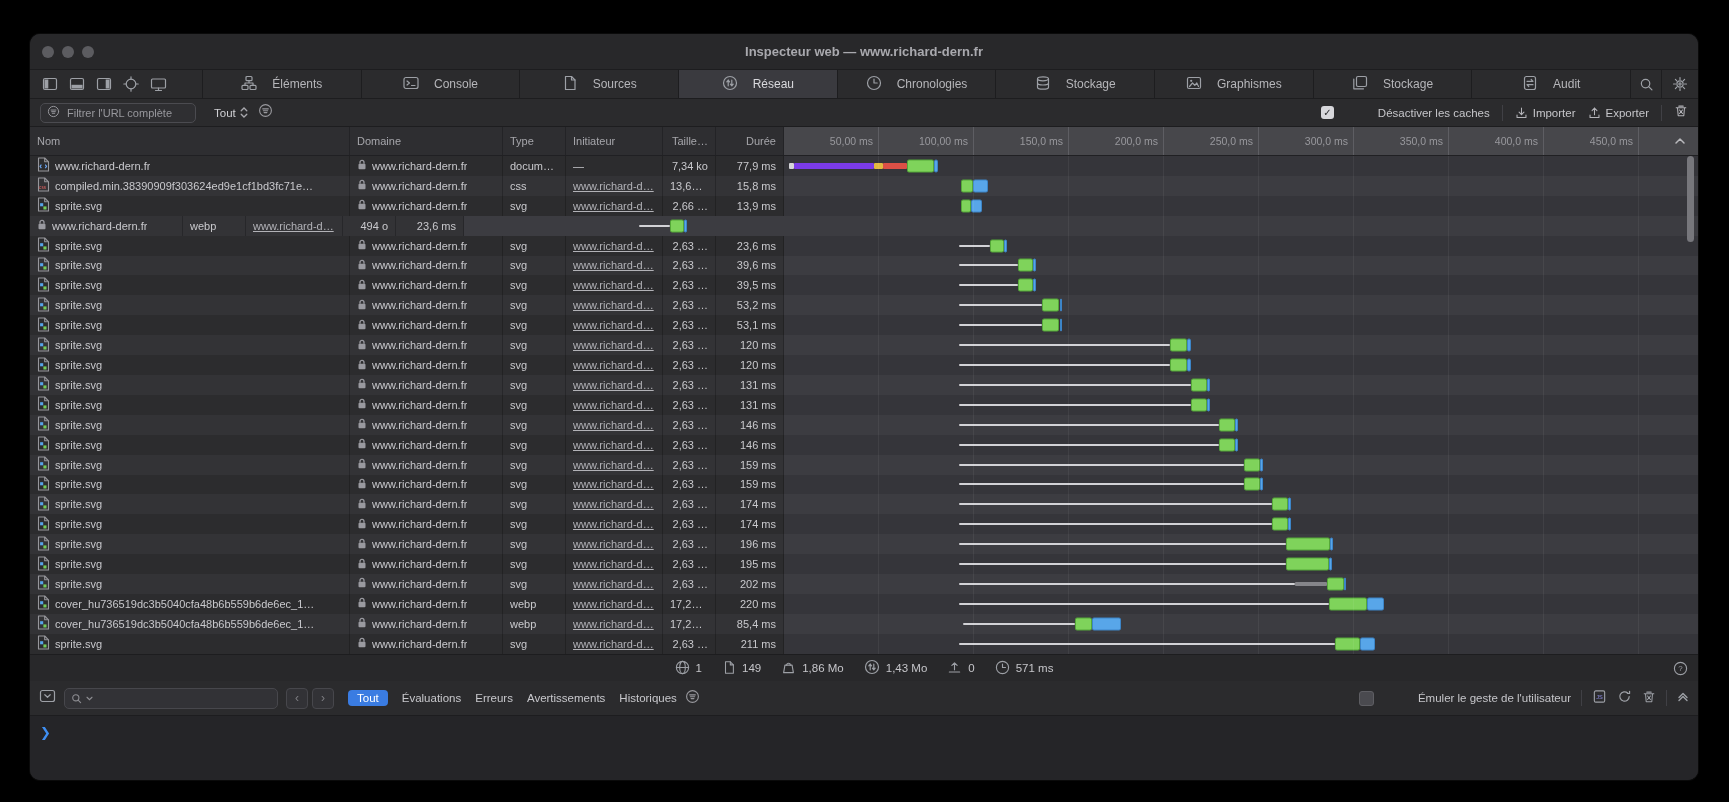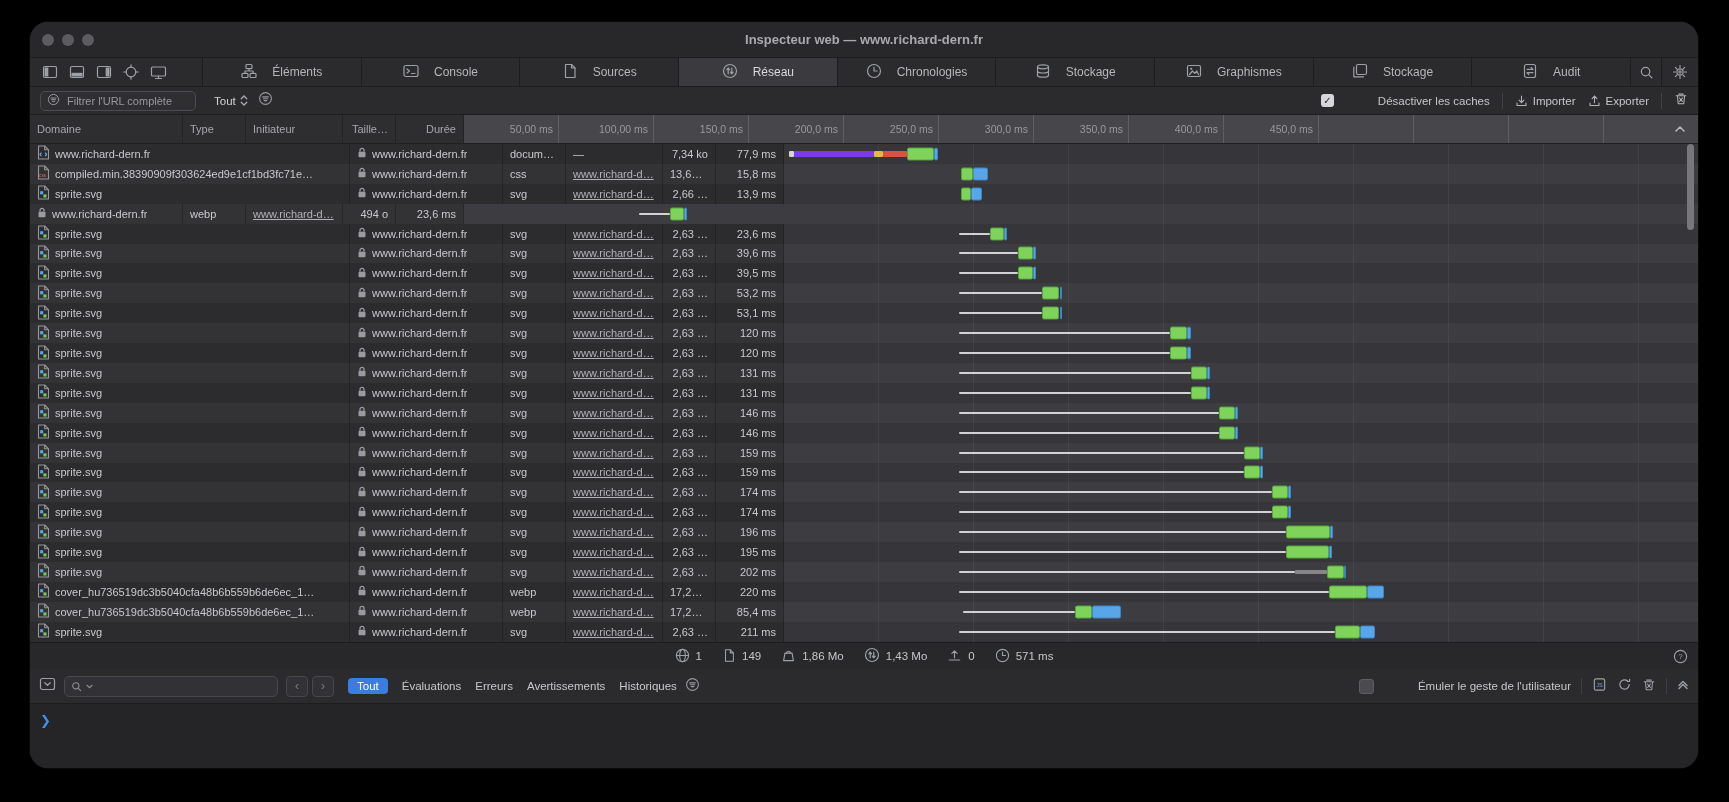--- a/index.html
+++ b/index.html
@@ -1,19 +1,19 @@
 <!DOCTYPE html>
 <html style="--purple: #7b3be8; --yellow: #e2b941; --red: #dc5046; --green: #7fd35b; --blue: #58a6e9;"><head>
 <meta charset="utf-8">
 <style>
   html,body{margin:0;padding:0;background:#000;}
   body{font-family:"Liberation Sans","DejaVu Sans",sans-serif;-webkit-font-smoothing:antialiased;}
   #stage{position:relative;width:1729px;height:802px;background:#000;overflow:hidden;}
-  #win{position:absolute;left:30px;top:22px;width:1668px;height:746px;background:#2a2a2c;
-       border-radius:18px;overflow:hidden;display:flex;flex-direction:column;box-shadow:0 0 0 1px #0a0a0a;}
+  #win{position:absolute;left:30px;top:34px;width:1668px;height:746px;background:#2a2a2c;
+       border-radius:10px;overflow:hidden;display:flex;flex-direction:column;box-shadow:0 0 0 1px #0a0a0a;}
   
   .titlebar{height:35px;position:relative;background:#28282a;flex:none;display:flex;align-items:center;}
   .traffic{display:flex;gap:8px;margin-left:12px;}
   .traffic span{width:12px;height:12px;border-radius:50%;background:#5c5c60;}
   .wtitle{position:absolute;left:0;right:0;text-align:center;font-size:13px;font-weight:700;color:#a9a9ae;}
   
   .tabbar{height:28px;flex:none;display:flex;background:#2b2b2d;border-top:1px solid #1d1d1f;border-bottom:1px solid #1d1d1f;}
   .paneicons{width:160px;flex:none;display:flex;align-items:center;gap:11px;padding-left:12px;border-right:1px solid #1d1d1f;}
   .paneicons .pic{display:flex;align-items:center;}
   #tabs{flex:1;display:flex;}
@@ -257,20 +257,21 @@
         <span>Exporter</span>
       </div>
       <div class="vsep"></div>
       <span><svg width="14" height="15" viewBox="0 0 16 16" fill="none" stroke="#b4b4b9" stroke-width="1.2" stroke-linecap="round" stroke-linejoin="round">
               <path d="M5.5 3h5M2.5 4.8h11M4 4.8l.8 9.2h6.4l.8-9.2M6.3 7.4l3.4 4M9.7 7.4l-3.4 4"></path>
             </svg></span>
     </div>
   </div>
 
   <div class="thead">
+    <div class="th w-name">Nom</div>
     <div class="th w-dom">Domaine</div>
     <div class="th w-type">Type</div>
     <div class="th w-init">Initiateur</div>
     <div class="th w-size r">Taille…</div>
     <div class="th w-dur r">Durée</div>
     <div class="th-ruler" id="ruler">
       <span class="rchev">
             <svg width="12" height="10" viewBox="0 0 12 10" fill="none" stroke="#b9b9bd" stroke-width="1.5" stroke-linecap="round" stroke-linejoin="round">
               <path d="M2 7l4-4 4 4"></path>
             </svg>

